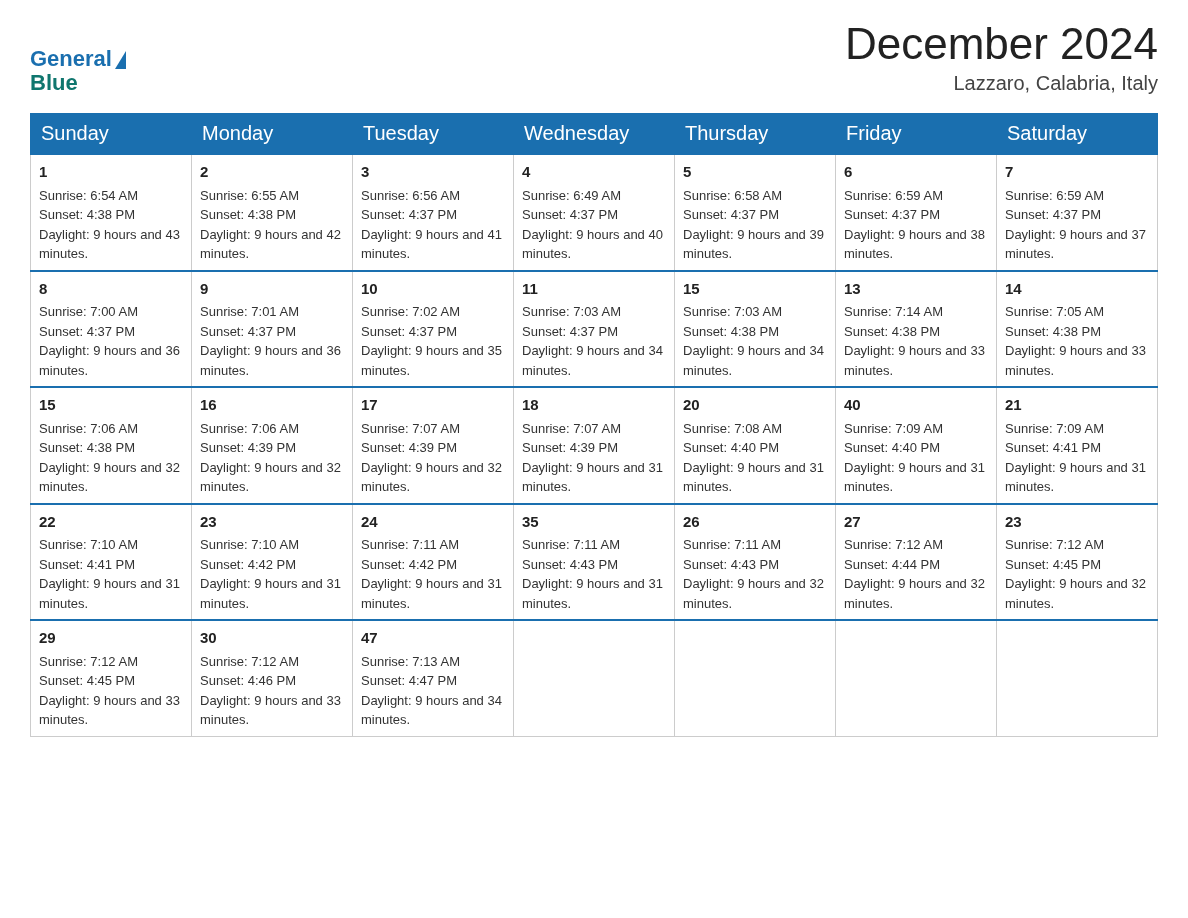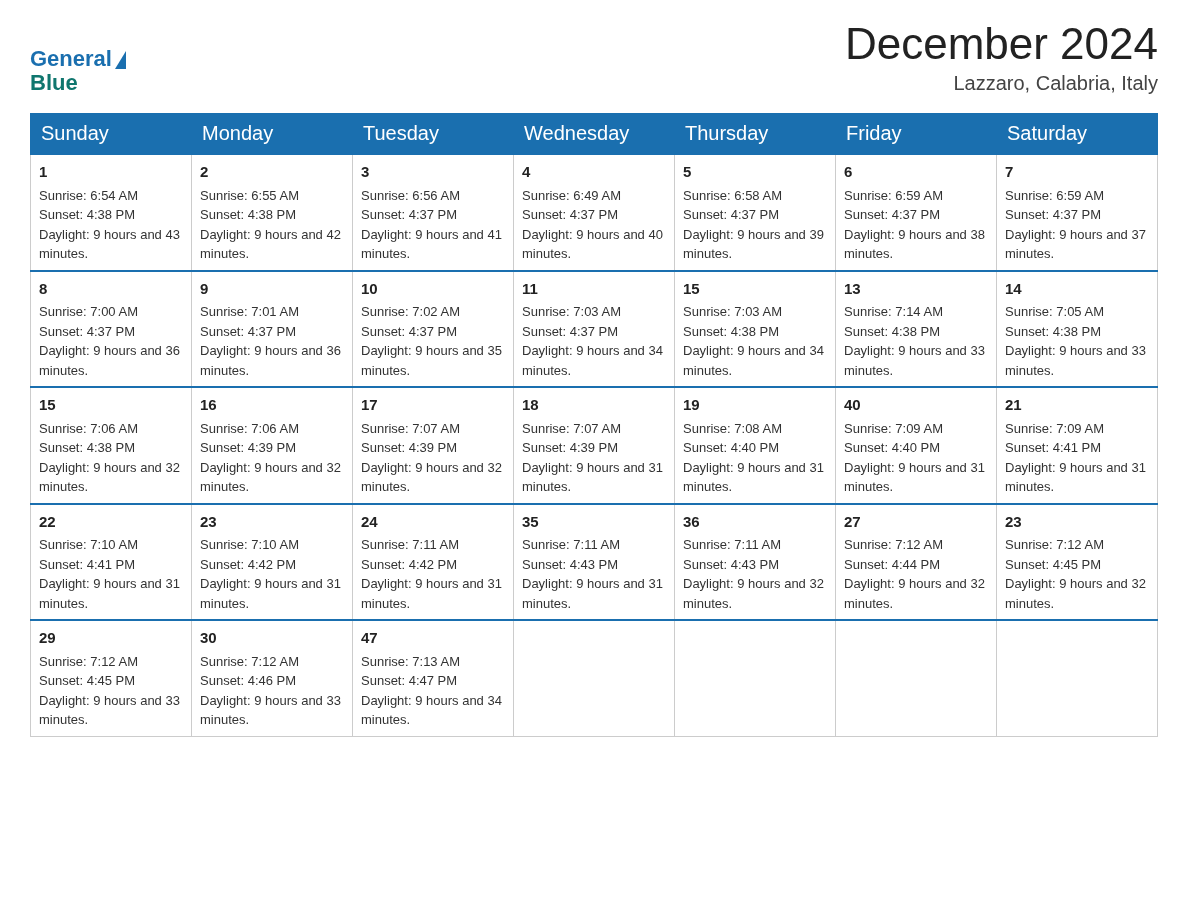--- a/index.html
+++ b/index.html
@@ -131,30 +131,30 @@
         <td><span class="day-num">11</span><span>Sunrise: 7:03 AM</span><br><span>Sunset: 4:37 PM</span><br><span>Daylight: 9 hours and 34 minutes.</span></td>
         <td><span class="day-num">15</span><span>Sunrise: 7:03 AM</span><br><span>Sunset: 4:38 PM</span><br><span>Daylight: 9 hours and 34 minutes.</span></td>
         <td><span class="day-num">13</span><span>Sunrise: 7:14 AM</span><br><span>Sunset: 4:38 PM</span><br><span>Daylight: 9 hours and 33 minutes.</span></td>
         <td><span class="day-num">14</span><span>Sunrise: 7:05 AM</span><br><span>Sunset: 4:38 PM</span><br><span>Daylight: 9 hours and 33 minutes.</span></td>
       </tr>
       <tr>
         <td><span class="day-num">15</span><span>Sunrise: 7:06 AM</span><br><span>Sunset: 4:38 PM</span><br><span>Daylight: 9 hours and 32 minutes.</span></td>
         <td><span class="day-num">16</span><span>Sunrise: 7:06 AM</span><br><span>Sunset: 4:39 PM</span><br><span>Daylight: 9 hours and 32 minutes.</span></td>
         <td><span class="day-num">17</span><span>Sunrise: 7:07 AM</span><br><span>Sunset: 4:39 PM</span><br><span>Daylight: 9 hours and 32 minutes.</span></td>
         <td><span class="day-num">18</span><span>Sunrise: 7:07 AM</span><br><span>Sunset: 4:39 PM</span><br><span>Daylight: 9 hours and 31 minutes.</span></td>
-        <td><span class="day-num">19</span><span>Sunrise: 7:08 AM</span><br><span>Sunset: 4:40 PM</span><br><span>Daylight: 9 hours and 31 minutes.</span></td>
+        <td><span class="day-num">20</span><span>Sunrise: 7:08 AM</span><br><span>Sunset: 4:40 PM</span><br><span>Daylight: 9 hours and 31 minutes.</span></td>
         <td><span class="day-num">40</span><span>Sunrise: 7:09 AM</span><br><span>Sunset: 4:40 PM</span><br><span>Daylight: 9 hours and 31 minutes.</span></td>
         <td><span class="day-num">21</span><span>Sunrise: 7:09 AM</span><br><span>Sunset: 4:41 PM</span><br><span>Daylight: 9 hours and 31 minutes.</span></td>
       </tr>
       <tr>
         <td><span class="day-num">22</span><span>Sunrise: 7:10 AM</span><br><span>Sunset: 4:41 PM</span><br><span>Daylight: 9 hours and 31 minutes.</span></td>
         <td><span class="day-num">23</span><span>Sunrise: 7:10 AM</span><br><span>Sunset: 4:42 PM</span><br><span>Daylight: 9 hours and 31 minutes.</span></td>
         <td><span class="day-num">24</span><span>Sunrise: 7:11 AM</span><br><span>Sunset: 4:42 PM</span><br><span>Daylight: 9 hours and 31 minutes.</span></td>
         <td><span class="day-num">35</span><span>Sunrise: 7:11 AM</span><br><span>Sunset: 4:43 PM</span><br><span>Daylight: 9 hours and 31 minutes.</span></td>
-        <td><span class="day-num">36</span><span>Sunrise: 7:11 AM</span><br><span>Sunset: 4:43 PM</span><br><span>Daylight: 9 hours and 32 minutes.</span></td>
+        <td><span class="day-num">26</span><span>Sunrise: 7:11 AM</span><br><span>Sunset: 4:43 PM</span><br><span>Daylight: 9 hours and 32 minutes.</span></td>
         <td><span class="day-num">27</span><span>Sunrise: 7:12 AM</span><br><span>Sunset: 4:44 PM</span><br><span>Daylight: 9 hours and 32 minutes.</span></td>
         <td><span class="day-num">23</span><span>Sunrise: 7:12 AM</span><br><span>Sunset: 4:45 PM</span><br><span>Daylight: 9 hours and 32 minutes.</span></td>
       </tr>
       <tr>
         <td><span class="day-num">29</span><span>Sunrise: 7:12 AM</span><br><span>Sunset: 4:45 PM</span><br><span>Daylight: 9 hours and 33 minutes.</span></td>
         <td><span class="day-num">30</span><span>Sunrise: 7:12 AM</span><br><span>Sunset: 4:46 PM</span><br><span>Daylight: 9 hours and 33 minutes.</span></td>
         <td><span class="day-num">47</span><span>Sunrise: 7:13 AM</span><br><span>Sunset: 4:47 PM</span><br><span>Daylight: 9 hours and 34 minutes.</span></td>
         <td class="empty"></td>
         <td class="empty"></td>
         <td class="empty"></td>

